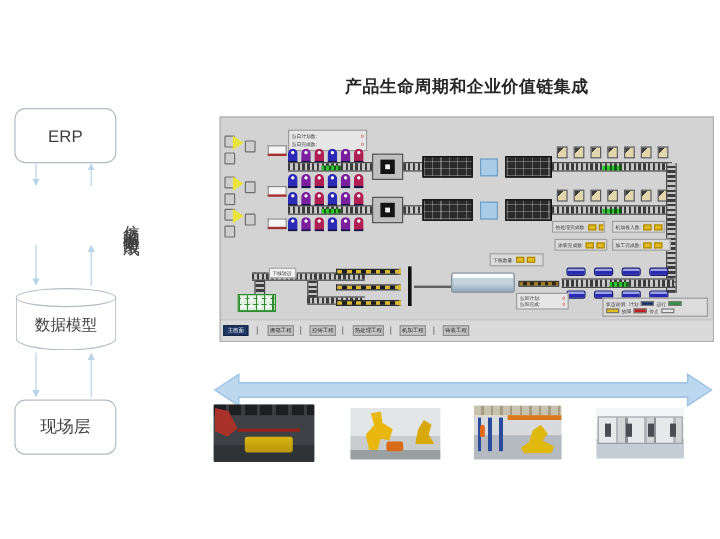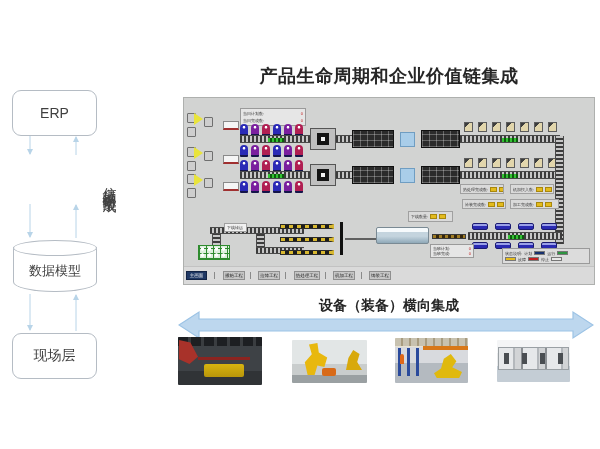--- a/index.html
+++ b/index.html
@@ -13,21 +13,21 @@
   .cyl{position:absolute;left:13px;top:240px;width:84px;height:52px;}
   .cyl-top{position:absolute;top:0;left:0;right:0;height:14px;border:1px solid #b5bcc4;border-radius:50%;background:#fff;z-index:2;}
   .cyl-body{position:absolute;top:7px;left:0;right:0;bottom:0;background:#fff;border:1px solid #b5bcc4;border-top:none;
             border-radius:0 0 41px 41px / 0 0 10px 10px;}
   .cyl-label{position:absolute;left:0;right:0;top:22px;text-align:center;font-size:13px;color:#3f3f3f;z-index:3;}
   .vlabel{position:absolute;left:98px;top:176px;width:20px;font-size:14px;line-height:16px;color:#404040;
           writing-mode:vertical-rl;text-orientation:upright;letter-spacing:2px;}
 
   
   .sc-title{position:absolute;left:183px;top:64px;width:412px;text-align:center;
-            font-size:18px;font-weight:600;color:#262626;letter-spacing:.5px;}
+            font-size:14px;font-weight:600;color:#262626;letter-spacing:.5px;}
   .harrow-label{position:absolute;left:183px;top:297px;width:412px;text-align:center;
             font-size:14px;font-weight:600;color:#262626;z-index:3;}
 
   
   #scada{position:absolute;left:183px;top:97px;width:412px;height:188px;background:#d2d3d2;
          border:1px solid #aeb0ae;box-sizing:border-box;overflow:hidden;}
   .conv-h{position:absolute;height:8px;background:repeating-linear-gradient(90deg,#3c3c3c 0 2px,#c6c6c6 2px 4px);
           border-top:1px solid #4a4a4a;border-bottom:1px solid #4a4a4a;box-sizing:border-box;}
   .conv-v{position:absolute;width:9px;background:repeating-linear-gradient(0deg,#3c3c3c 0 2px,#c6c6c6 2px 4px);
           border-left:1px solid #4a4a4a;border-right:1px solid #4a4a4a;box-sizing:border-box;}
@@ -362,21 +362,20 @@
       <div class="navbtn" style="left:74px;width:22px;">拉铸工程</div>
       <div class="navsep" style="left:101px;"></div>
       <div class="navbtn" style="left:110px;width:26px;">热处理工程</div>
       <div class="navsep" style="left:141px;"></div>
       <div class="navbtn" style="left:149px;width:22px;">机加工程</div>
       <div class="navsep" style="left:177px;"></div>
       <div class="navbtn" style="left:185px;width:22px;">铸装工程</div>
     </div>
   </div>
 
-  <div class="harrow-label">设备（装备）横向集成</div>
   <svg class="abs" style="left:178px;top:310px;" width="416" height="30">
     <polygon points="1,15 21,2 21,9 395,9 395,2 415,15 395,28 395,21 21,21 21,28" fill="#bdd7ee" stroke="#9cc3e5" stroke-width="1.2"></polygon>
   </svg>
 
   <div class="photo p1" style="left:178px;top:337px;width:84px;height:48px;">
     <div class="p1-top"></div>
       <div class="p1-arm"></div>
     <div class="p1-bar"></div>
       <div class="p1-die"></div>
   </div>

